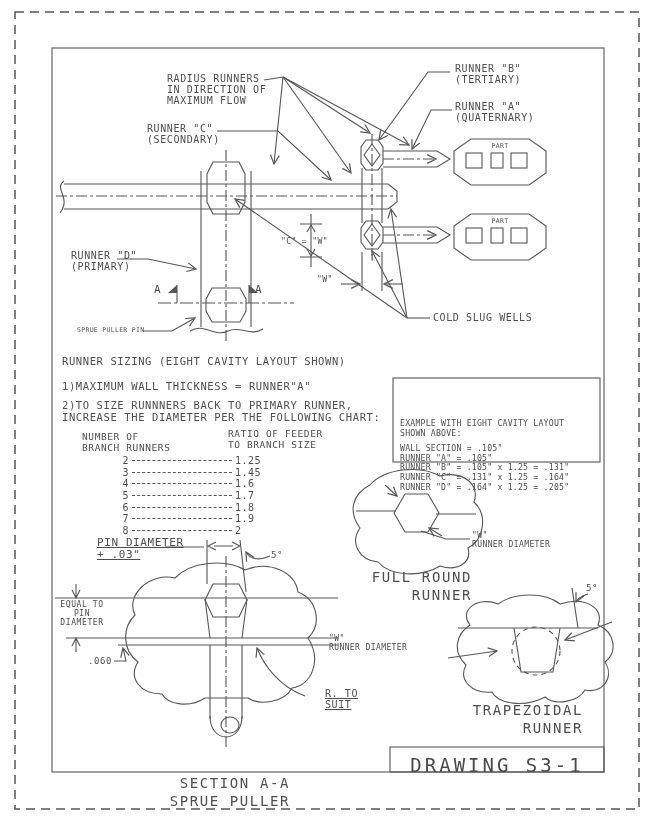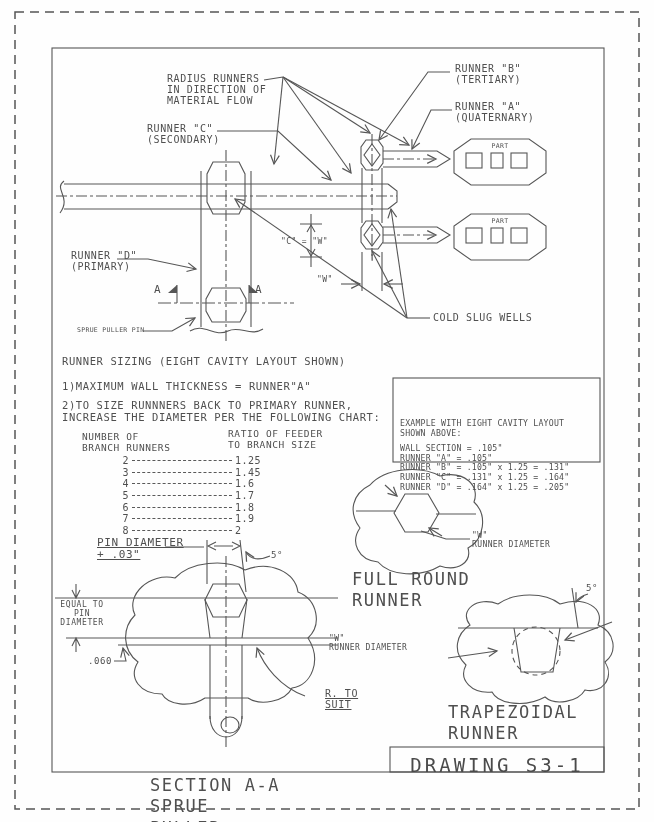--- a/index.html
+++ b/index.html
@@ -8,21 +8,21 @@
   svg{position:absolute;left:0;top:0;}
   svg path,svg rect,svg ellipse,svg circle{fill:none;stroke:#565656;stroke-width:1.1;}
   .cl{stroke-dasharray:11 3 3 3;}
   .cdl{stroke-dasharray:13 3 3 3;}
   .dash2{stroke-dasharray:9 6;stroke-width:1.5;}
   .dashc{stroke-dasharray:5 4;}
   .flg{fill:#565656;stroke:none;}
   .lbl{position:absolute;white-space:pre-line;font-size:10px;line-height:1.12;letter-spacing:0.6px;}
   .sm{font-size:6.5px;letter-spacing:0.3px;}
   .dim{font-size:8px;letter-spacing:0.4px;}
-  .cap{font-size:17px;letter-spacing:1.6px;text-align:left;line-height:1.25;}
+  .cap{font-size:14px;letter-spacing:1.6px;text-align:right;line-height:1.25;}
   .secA{font-size:11px;letter-spacing:0;}
   .hdr{font-size:9.5px;}
   .ex{font-size:8.2px;line-height:9.6px;letter-spacing:0.2px;}
   .exgap{height:6px;}
   .rows{position:absolute;left:117px;top:455px;width:152px;}
   .crow{display:flex;align-items:center;height:11.6px;font-size:10px;letter-spacing:0.5px;}
   .cn{width:12px;text-align:right;}
   .cldr{flex:1;height:0;border-top:1.4px dashed #5a5a5a;margin:0 3px;}
   .cr{min-width:34px;}
   .tblock{position:absolute;left:390px;top:747px;width:214px;height:36px;
@@ -161,21 +161,21 @@
       <path d="M514 628 L521 672 L553 672 L560 628"></path>
       <path d="M572 588 L578 628"></path>
       <path d="M588 594 C581 596 578 598 576 602" marker-end="url(#arr)"></path>
       <path d="M448 658 L497 651" marker-end="url(#arr)"></path>
       <path d="M612 622 L565 640" marker-end="url(#arr)"></path>
     </g>
   </svg>
 
   <div class="lbl" style="left:167px;top:73px;">RADIUS RUNNERS
 IN DIRECTION OF
-MATERIAL FLOW</div>
+MAXIMUM FLOW</div>
   <div class="lbl" style="left:455px;top:63px;">RUNNER "B"
 (TERTIARY)</div>
   <div class="lbl" style="left:455px;top:101px;">RUNNER "A"
 (QUATERNARY)</div>
   <div class="lbl" style="left:147px;top:123px;">RUNNER "C"
 (SECONDARY)</div>
   <div class="lbl" style="left:71px;top:250px;">RUNNER "D"
 (PRIMARY)</div>
   <div class="lbl sm" style="left:77px;top:327px;">SPRUE PULLER PIN</div>
   <div class="lbl" style="left:433px;top:312px;">COLD SLUG WELLS</div>

